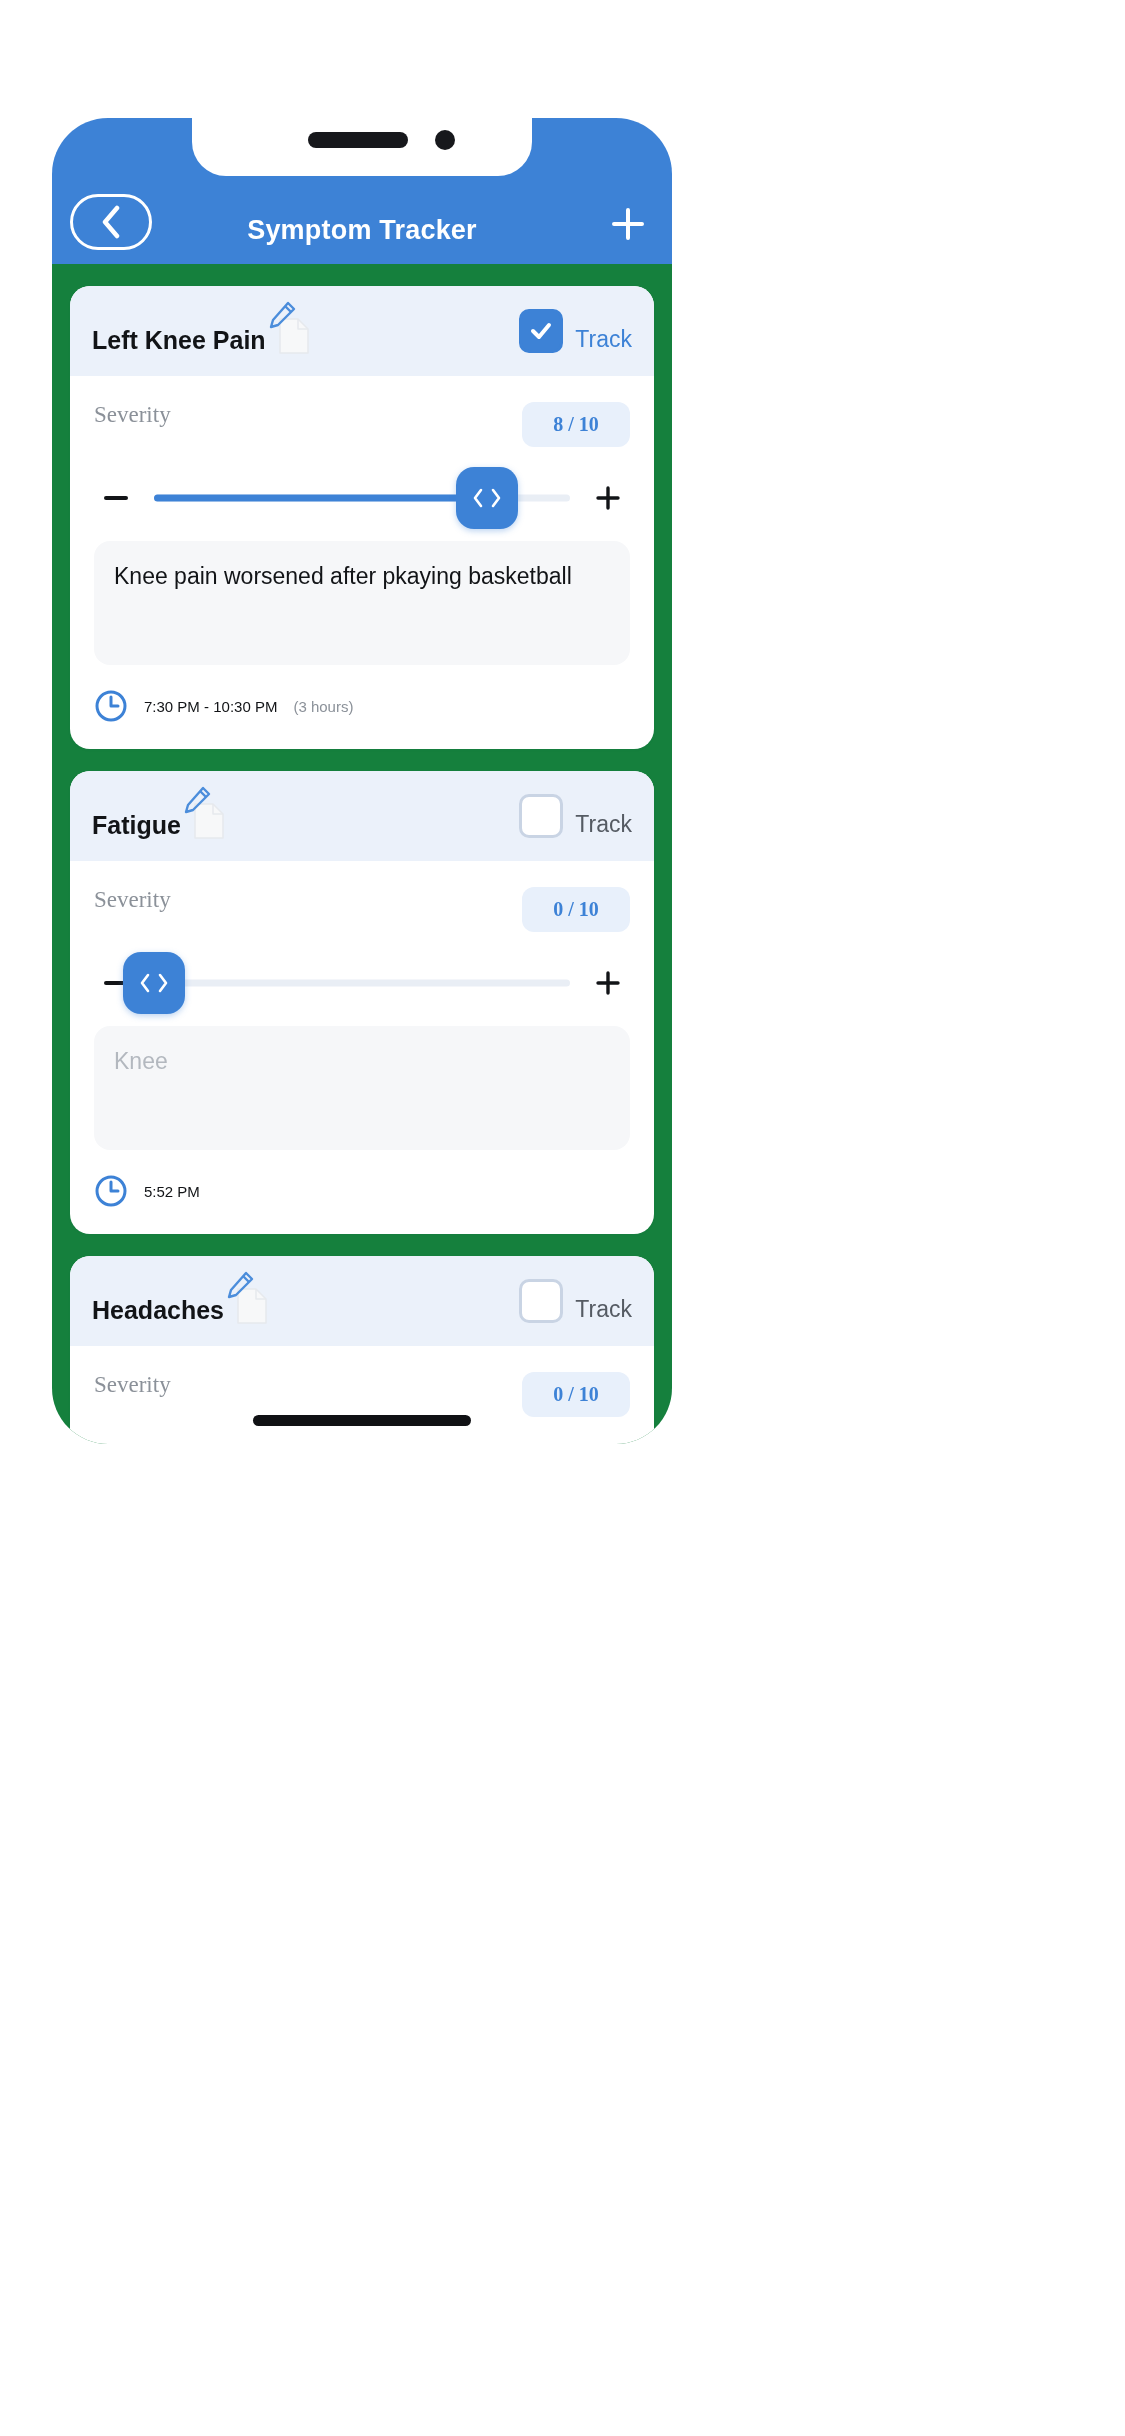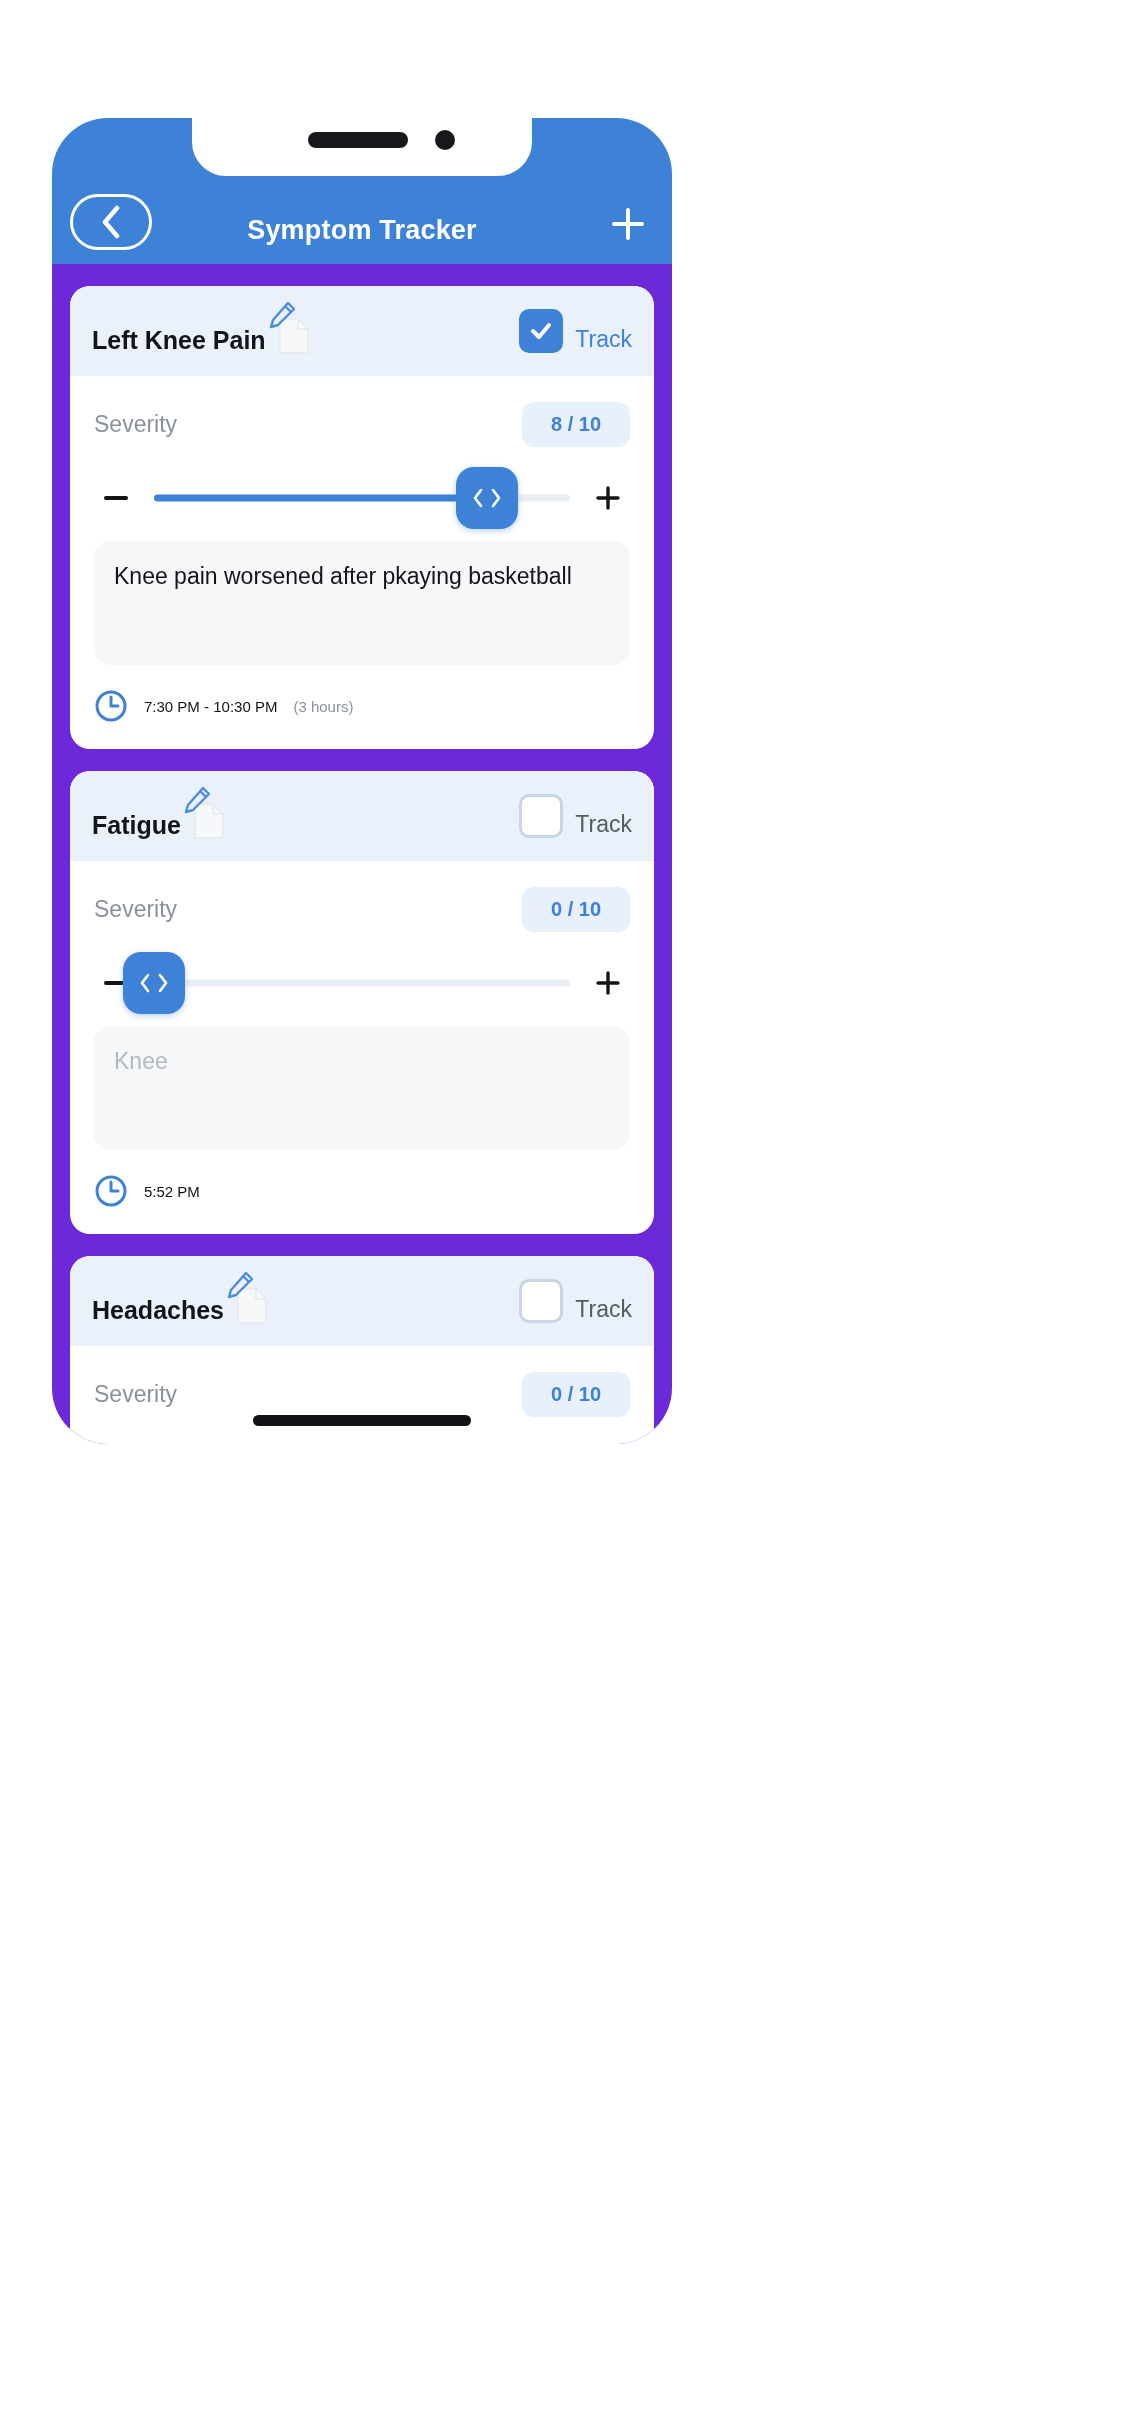--- a/index.html
+++ b/index.html
@@ -72,21 +72,21 @@
     position: absolute; right: 18px; top: 18px;
     width: 52px; height: 52px;
     display: flex; align-items: center; justify-content: center;
     cursor: pointer;
   }
 
   
   .content {
     position: absolute; left: 0; top: 146px;
     width: 100%; bottom: 0;
-    background: #6d28d9;
+    background: #15803d;
     padding: 22px 18px 0 18px;
   }
 
   
   .card {
     background: #ffffff;
     border-radius: 20px;
     margin-bottom: 22px;
     overflow: hidden;
     box-shadow: 0 1px 3px rgba(30,50,90,0.05);
@@ -125,22 +125,23 @@
   }
   .checkbox.checked {
     background: #3d82d6;
     border-color: #3d82d6;
   }
   .track-label { font-size: 23px; color: #3d82d6; }
   .track-label.off { color: #555b63; }
 
   
   .sev-row {
-    display: flex; align-items: center; justify-content: space-between;
+    display: flex; justify-content: space-between;
     padding: 26px 24px 10px 24px;
+    font-family: Liberation Serif, serif;
   }
   .sev-label { font-size: 23px; color: #8b9199; }
   .sev-badge {
     background: #e8f0fb;
     color: #3d82d6;
     font-size: 20px; font-weight: bold;
     padding: 11px 28px;
     border-radius: 12px;
     min-width: 108px; text-align: center;
   }

